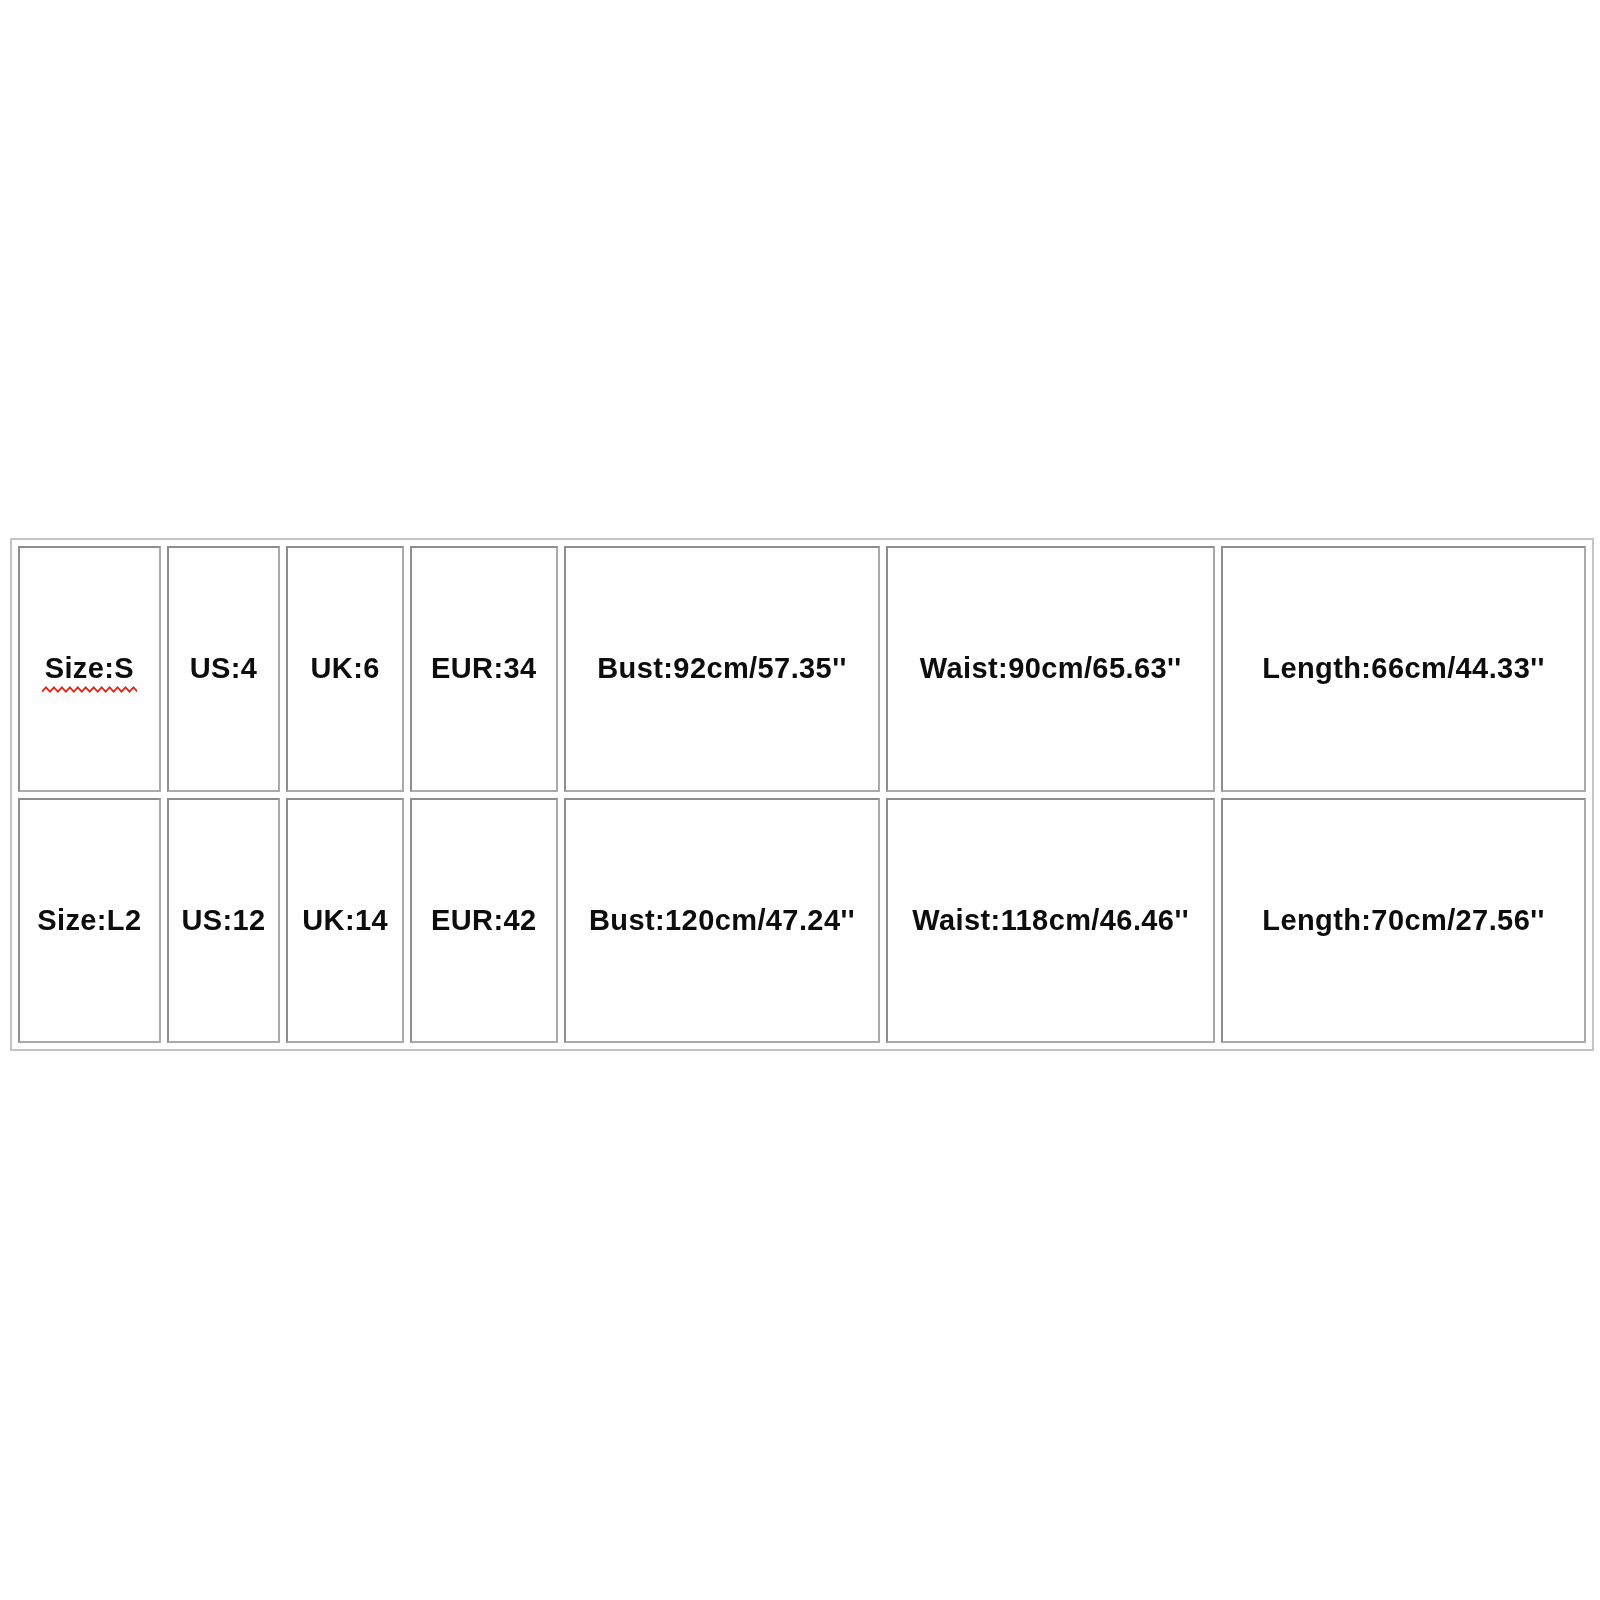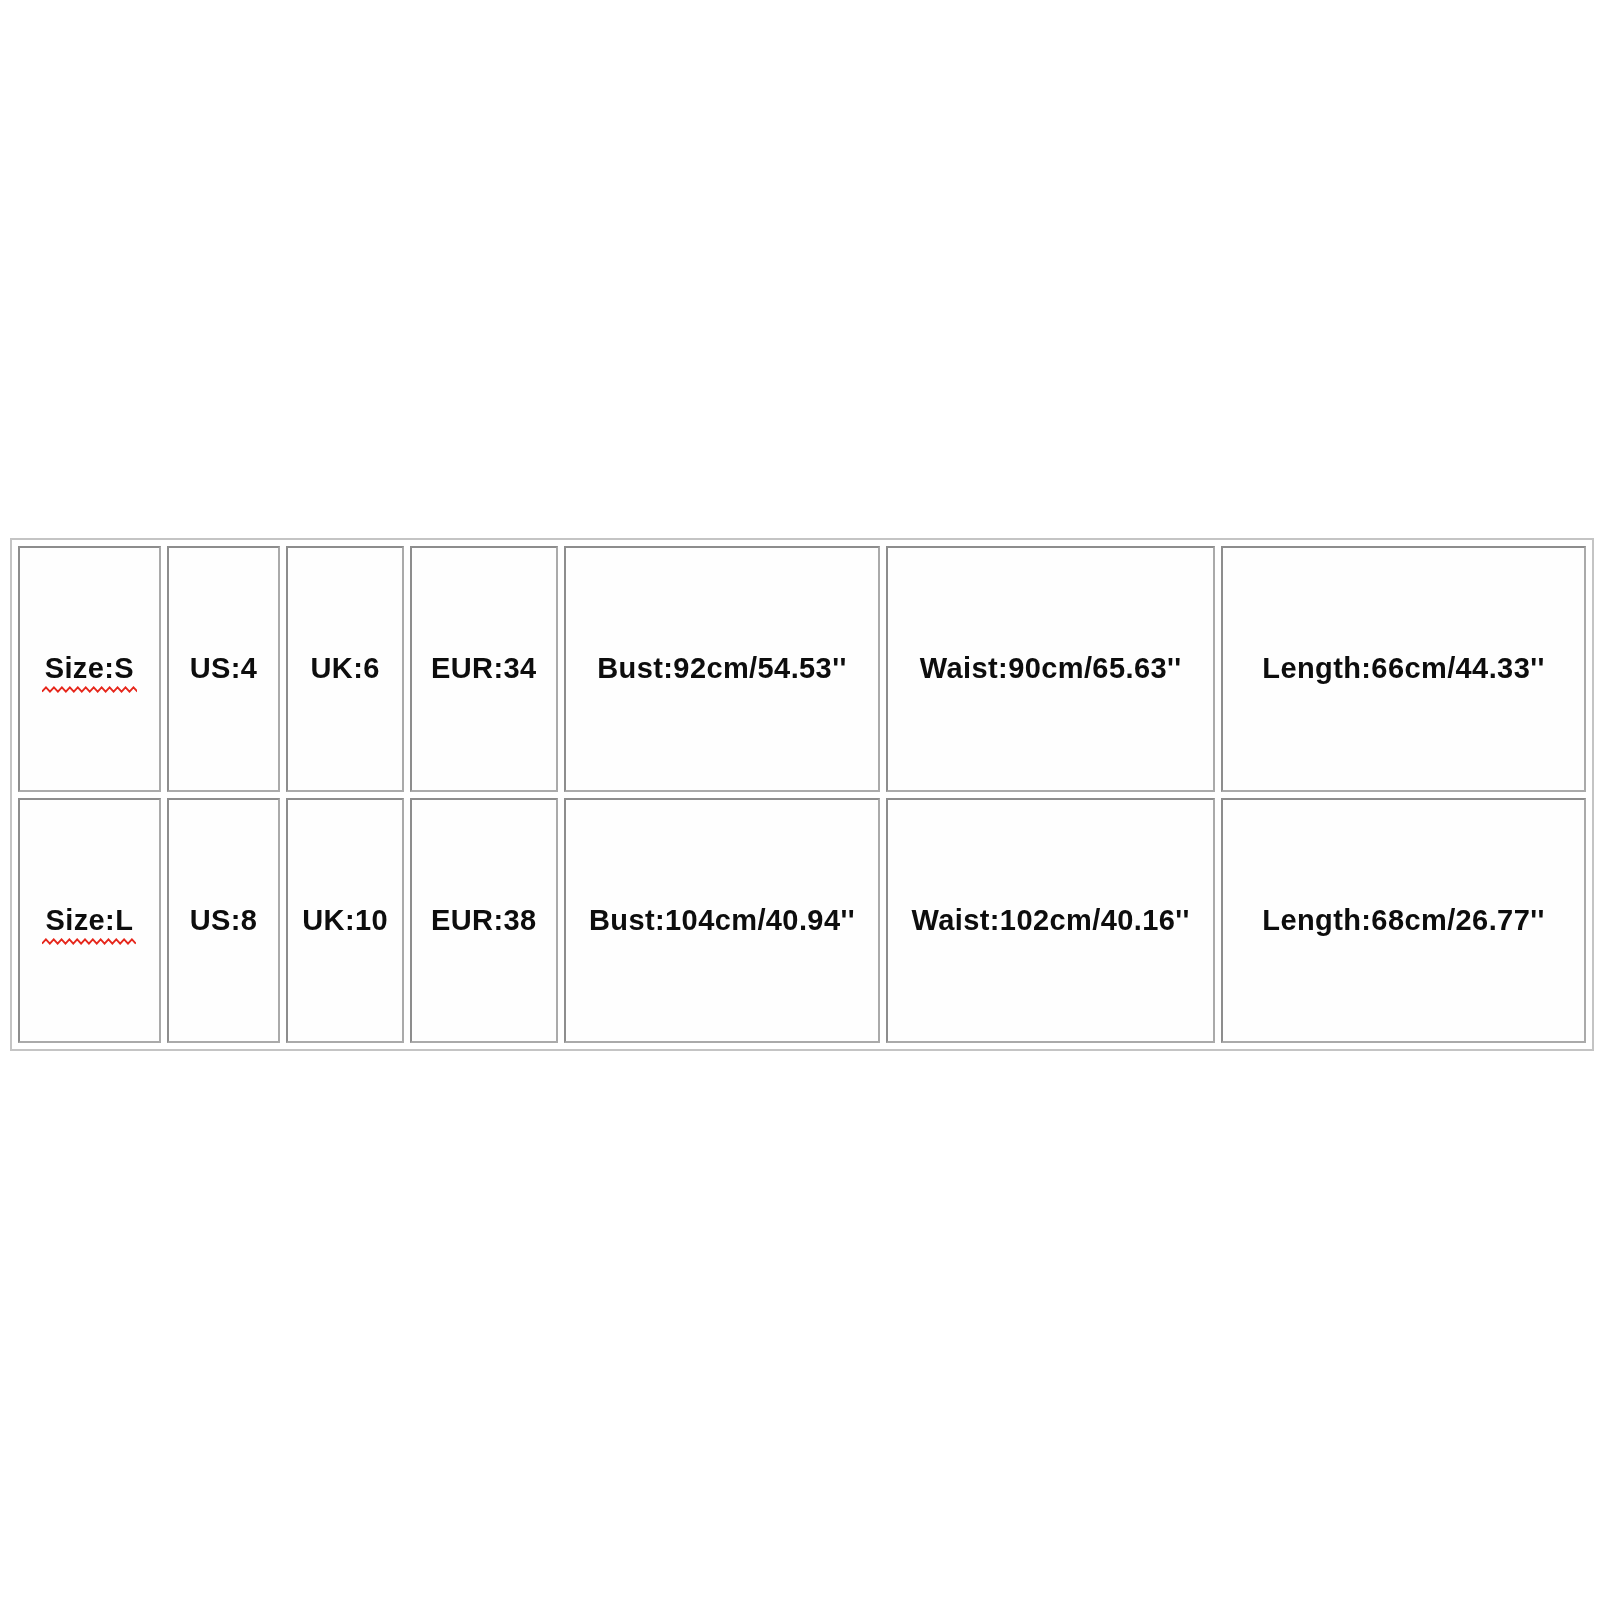--- a/index.html
+++ b/index.html
@@ -85,35 +85,32 @@
           <span class="size-wrap">
             <span>Size:S</span>
             <svg class="squiggle" viewBox="0 0 120 8" preserveAspectRatio="none" aria-hidden="true">
                 <polyline vector-effect="non-scaling-stroke" points="0,6.5 5,1.5 10,6.5 15,1.5 20,6.5 25,1.5 30,6.5 35,1.5 40,6.5 45,1.5 50,6.5 55,1.5 60,6.5 65,1.5 70,6.5 75,1.5 80,6.5 85,1.5 90,6.5 95,1.5 100,6.5 105,1.5 110,6.5 115,1.5 120,6.5"></polyline>
               </svg>
           </span>
         </td>
         <td>US:4</td>
         <td>UK:6</td>
         <td>EUR:34</td>
-        <td>Bust:92cm/54.53''</td>
+        <td>Bust:92cm/57.35''</td>
         <td>Waist:90cm/65.63''</td>
         <td>Length:66cm/44.33''</td>
       </tr>
       <tr>
         <td>
           <span class="size-wrap">
-            <span>Size:L</span>
-            <svg class="squiggle" viewBox="0 0 120 8" preserveAspectRatio="none" aria-hidden="true">
-                <polyline vector-effect="non-scaling-stroke" points="0,6.5 5,1.5 10,6.5 15,1.5 20,6.5 25,1.5 30,6.5 35,1.5 40,6.5 45,1.5 50,6.5 55,1.5 60,6.5 65,1.5 70,6.5 75,1.5 80,6.5 85,1.5 90,6.5 95,1.5 100,6.5 105,1.5 110,6.5 115,1.5 120,6.5"></polyline>
-              </svg>
+            <span>Size:L2</span>
           </span>
         </td>
-        <td>US:8</td>
-        <td>UK:10</td>
-        <td>EUR:38</td>
-        <td>Bust:104cm/40.94''</td>
-        <td>Waist:102cm/40.16''</td>
-        <td>Length:68cm/26.77''</td>
+        <td>US:12</td>
+        <td>UK:14</td>
+        <td>EUR:42</td>
+        <td>Bust:120cm/47.24''</td>
+        <td>Waist:118cm/46.46''</td>
+        <td>Length:70cm/27.56''</td>
       </tr>
     </tbody>
   </table>
 </div>
 
 </body></html>

